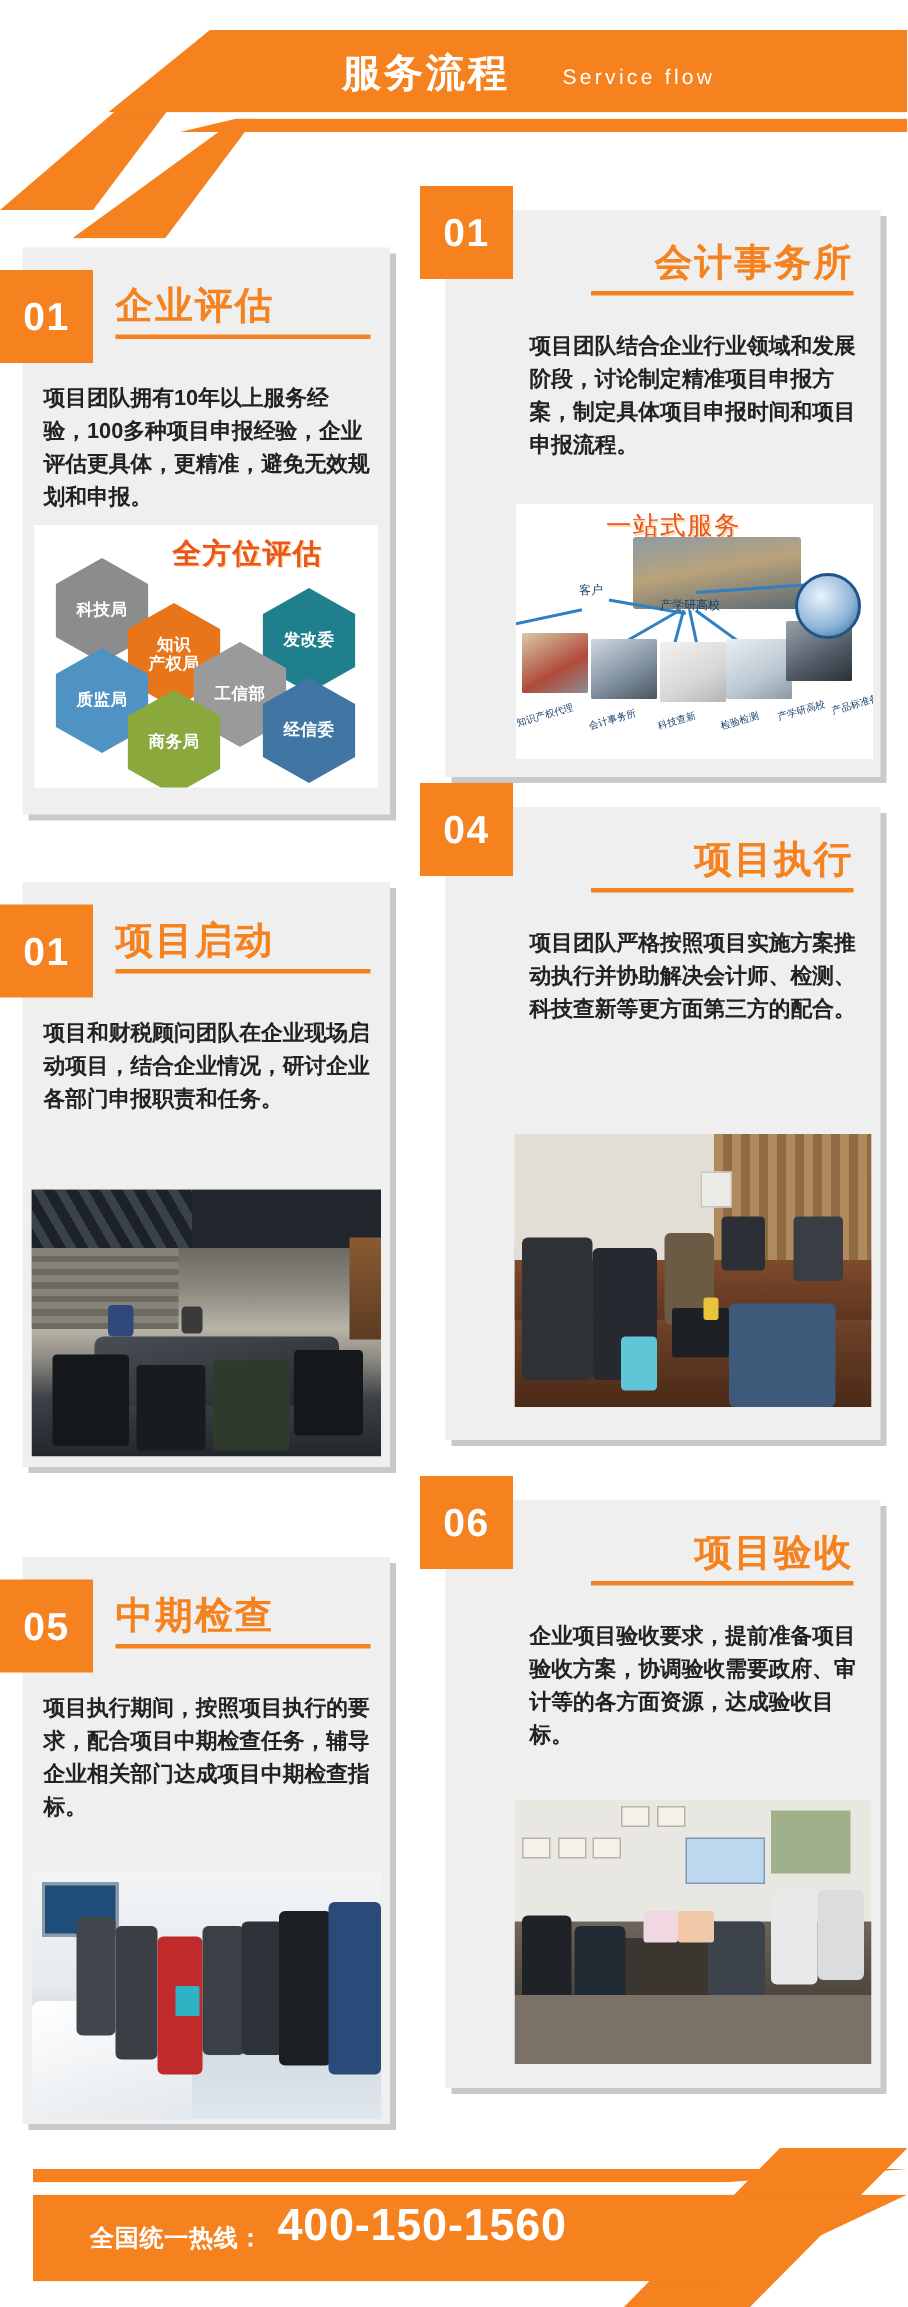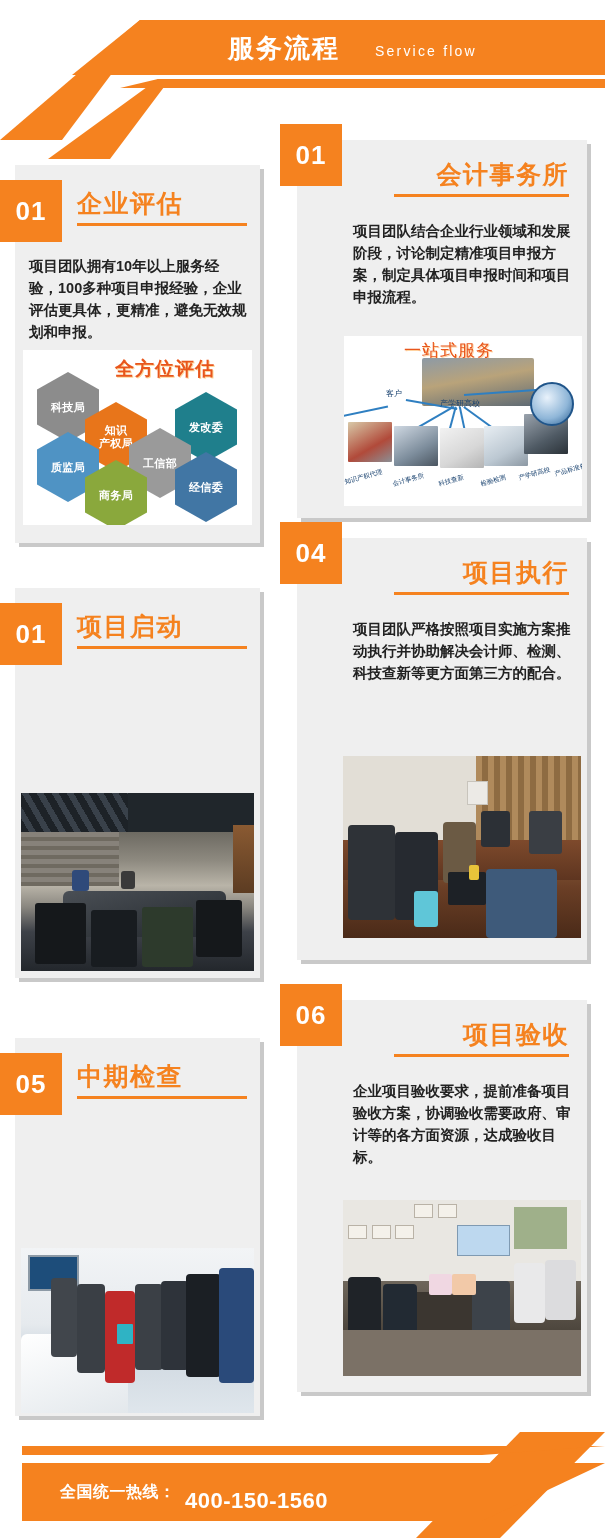--- a/index.html
+++ b/index.html
@@ -208,22 +208,22 @@
     position: absolute; left: 360px; top: 0;
     width: 245px; height: 106px;
     background: #F5821F;
     clip-path: polygon(160px 0, 245px 0, 140px 106px, 56px 106px);
   }
   .footer-label {
     position: absolute; left: 60px; top: 50px;
     font-size: 16px; font-weight: bold; color: #ffffff; letter-spacing: 0.5px;
   }
   .footer-phone {
-    position: absolute; left: 185px; top: 56px;
-    font-size: 22px; font-weight: bold; color: #ffffff; letter-spacing: 0.5px;
+    position: absolute; left: 185px; top: 35px;
+    font-size: 30px; font-weight: bold; color: #ffffff; letter-spacing: 0.5px;
   }
 </style>
 </head>
 <body>
 
 <div class="header">
   <div class="header-tail"></div>
   <div class="header-tail2"></div>
   <div class="header-bar"></div>
   <div class="header-underline"></div>
@@ -289,20 +289,21 @@
       <div class="oss-foot" style="left:176px; top:138px;">产学研高校</div>
       <div class="oss-foot" style="left:212px; top:134px;">产品标准备案</div>
     </div>
   </div>
 </div>
 
 <div class="card card-left" id="card3">
   <div class="card-badge badge-over-left">01</div>
   <div class="card-title" style="left:62px; top:22px;">项目启动</div>
   <div class="card-title-rule" style="left:62px; top:58px; width:170px;"></div>
+  <div class="card-body" style="left:14px; top:90px; width:218px;">项目和财税顾问团队在企业现场启动项目，结合企业情况，研讨企业各部门申报职责和任务。</div>
 
   <div class="photo" style="left:6px; top:205px; width:233px; height:178px;">
     <div class="photo-pad" style="background:
         linear-gradient(180deg, #2b3238 0%, #2b3238 22%, #6d6a62 22%, #8e8a80 38%, #b9b4a8 52%, #8a8780 64%, #3d4148 78%, #23272c 100%);"></div>
     <div style="position:absolute; left:0; top:0; width:46%; height:22%;
          background:repeating-linear-gradient(60deg,#1d2227 0 7px,#39414a 7px 13px);"></div>
     <div style="position:absolute; left:46%; top:0; width:54%; height:22%; background:#20262b;"></div>
     <div style="position:absolute; left:0; top:22%; width:42%; height:30%;
          background:repeating-linear-gradient(0deg,#6f6a60 0 4px,#87827a 4px 9px);"></div>
     <div style="position:absolute; right:0; top:18%; width:9%; height:38%; background:linear-gradient(180deg,#8a5a32,#5c3c22);"></div>
@@ -340,20 +341,21 @@
     <div style="position:absolute; left:78%; top:30%; width:14%; height:24%; background:#3a3e44; border-radius:3px;"></div>
     <div style="position:absolute; left:30%; top:74%; width:10%; height:20%; background:#5fc6d8; border-radius:3px;"></div>
     <div style="position:absolute; left:53%; top:60%; width:4%;  height:8%;  background:#e8c43a; border-radius:2px;"></div>
   </div>
 </div>
 
 <div class="card card-left" id="card5">
   <div class="card-badge badge-over-left">05</div>
   <div class="card-title" style="left:62px; top:22px;">中期检查</div>
   <div class="card-title-rule" style="left:62px; top:58px; width:170px;"></div>
+  <div class="card-body" style="left:14px; top:90px; width:218px;">项目执行期间，按照项目执行的要求，配合项目中期检查任务，辅导企业相关部门达成项目中期检查指标。</div>
 
   <div class="photo" style="left:6px; top:210px; width:233px; height:165px;">
     <div class="photo-pad" style="background:linear-gradient(180deg,#f2f4f6 0%,#e6eaee 46%,#cfd8e0 62%,#dfe6ec 100%);"></div>
     <div style="position:absolute; left:3%; top:4%; width:22%; height:22%; background:#1d4d7a; border:2px solid #8d9aa6;"></div>
     <div style="position:absolute; left:0; top:52%; width:46%; height:48%;
          background:linear-gradient(160deg,#ffffff,#e3e8ec); border-radius:6px 40px 0 0;"></div>
     <div style="position:absolute; left:24%; top:22%; width:12%; height:54%; background:#3a3f45; border-radius:4px;"></div>
     <div style="position:absolute; left:36%; top:26%; width:13%; height:56%; background:#c02a2a; border-radius:4px;"></div>
     <div style="position:absolute; left:49%; top:22%; width:12%; height:52%; background:#3b4046; border-radius:4px;"></div>
     <div style="position:absolute; left:60%; top:20%; width:12%; height:54%; background:#2e333a; border-radius:4px;"></div>

